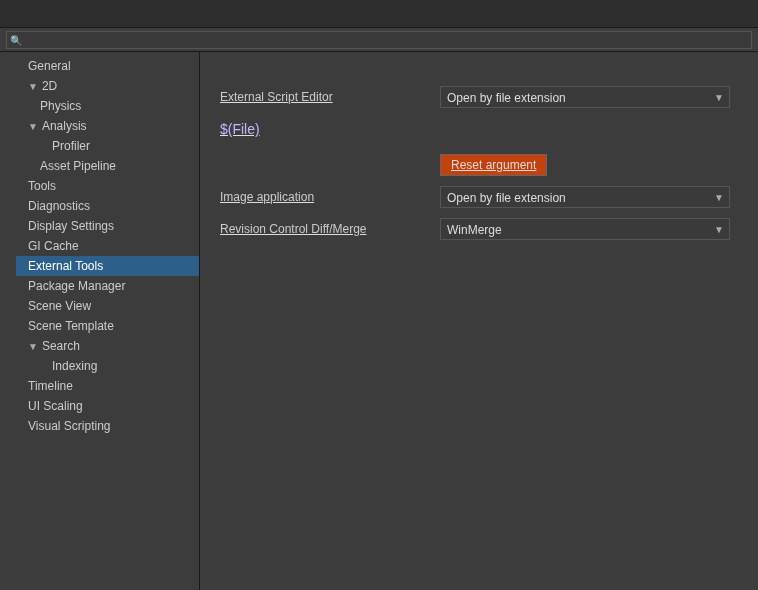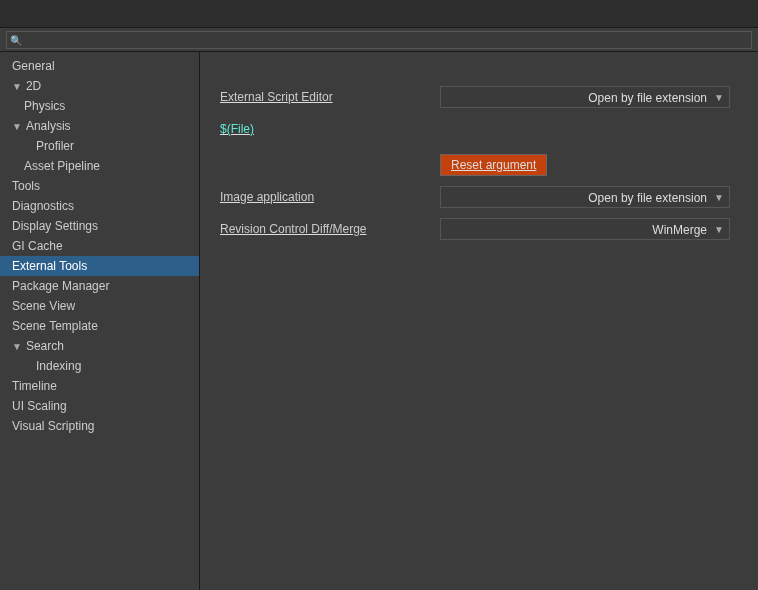--- a/index.html
+++ b/index.html
@@ -107,20 +107,21 @@
     }
     .sidebar-item {
       display: flex;
       align-items: center;
       padding: 2px 8px 2px 12px;
       cursor: pointer;
       color: #ccc;
       font-size: 12px;
       height: 20px;
       white-space: nowrap;
+      margin-left: 16px;
     }
     .sidebar-item.active {
       background: #2c5f8a;
       color: #fff;
     }
     .sidebar-item.indent-1 {
       padding-left: 24px;
     }
     .sidebar-item.indent-2 {
       padding-left: 36px;
@@ -168,38 +169,37 @@
       color: #ddd;
       padding: 2px 22px 0 6px;
       font-size: 12px;
       height: 22px;
       width: 100%;
       max-width: 290px;
       appearance: none;
       -webkit-appearance: none;
       cursor: pointer;
       position: relative;
-      text-align: right;
     }
     .dropdown-wrap {
       position: relative;
       width: 290px;
     }
     .dropdown-arrow {
       position: absolute;
       right: 6px;
       top: 50%;
       transform: translateY(-50%);
       color: #aaa;
       font-size: 10px;
       pointer-events: none;
     }
     .text-value {
-      color: #5eead4;
-      font-size: 12px;
+      color: #c4b5fd;
+      font-size: 14px;
     }
     .reset-btn {
       background: #c2410c;
       border: 1px solid #666;
       color: #ddd;
       padding: 3px 10px;
       font-size: 12px;
       cursor: pointer;
       height: 22px;
       margin-top: 4px;

